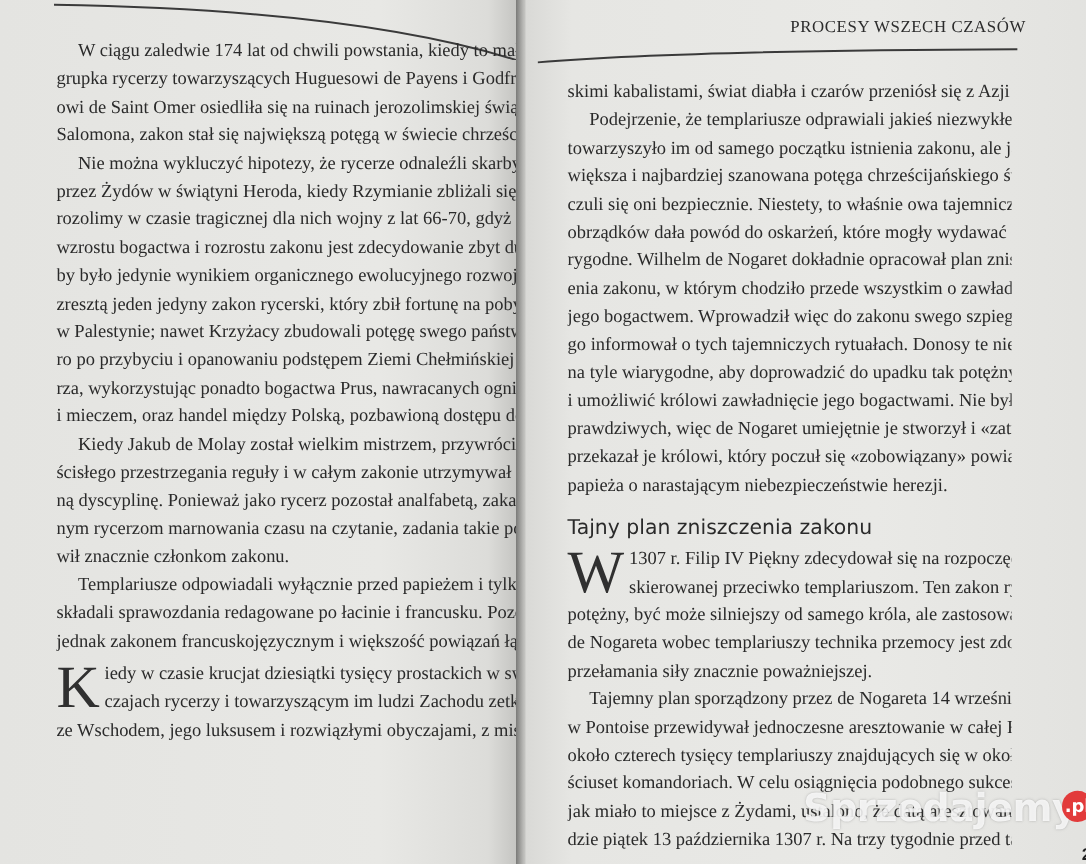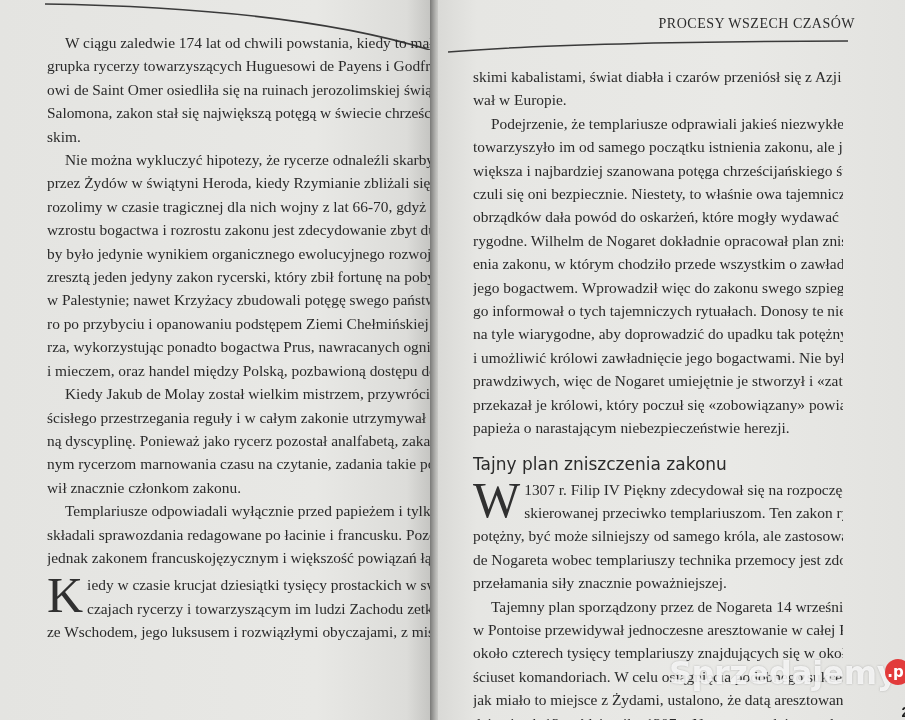--- a/index.html
+++ b/index.html
@@ -79,21 +79,20 @@
   <svg class="rule-left" viewBox="0 0 385 50" preserveAspectRatio="none">
     <path d="M0,4 Q250,8 385,50" stroke="#3a3a3a" stroke-width="1.6" fill="none"></path>
   </svg>
 
   <div class="text-block left-text">
     <p class="para">
       <span class="line indent">W ciągu zaledwie 174 lat od chwili powstania, kiedy to mała</span>
       <span class="line">grupka rycerzy towarzyszących Huguesowi de Payens i Godfryd-</span>
       <span class="line">owi de Saint Omer osiedliła się na ruinach jerozolimskiej świątyni</span>
       <span class="line">Salomona, zakon stał się największą potęgą w świecie chrześcijań-</span>
-      <span class="line">skim.</span>
     </p>
     <p class="para">
       <span class="line indent">Nie można wykluczyć hipotezy, że rycerze odnaleźli skarby ukryte</span>
       <span class="line">przez Żydów w świątyni Heroda, kiedy Rzymianie zbliżali się do Je-</span>
       <span class="line">rozolimy w czasie tragicznej dla nich wojny z lat 66-70, gdyż tempo</span>
       <span class="line">wzrostu bogactwa i rozrostu zakonu jest zdecydowanie zbyt duże, aby</span>
       <span class="line">by było jedynie wynikiem organicznego ewolucyjnego rozwoju. Był to</span>
       <span class="line">zresztą jeden jedyny zakon rycerski, który zbił fortunę na pobycie</span>
       <span class="line">w Palestynie; nawet Krzyżacy zbudowali potęgę swego państwa dopie-</span>
       <span class="line">ro po przybyciu i opanowaniu podstępem Ziemi Chełmińskiej i Pomo-</span>
@@ -128,21 +127,20 @@
 
 <div class="page page-right">
   <div class="running-head">PROCESY WSZECH CZASÓW</div>
   <svg class="rule-right" viewBox="0 0 400 30" preserveAspectRatio="none">
     <path d="M0,22 Q120,12 400,11" stroke="#3a3a3a" stroke-width="1.6" fill="none"></path>
   </svg>
 
   <div class="text-block right-text">
     <p class="para">
       <span class="line">skimi kabalistami, świat diabła i czarów przeniósł się z Azji i zapano-</span>
-      <span class="line">wał w Europie.</span>
     </p>
     <p class="para">
       <span class="line indent">Podejrzenie, że templariusze odprawiali jakieś niezwykłe rytuały,</span>
       <span class="line">towarzyszyło im od samego początku istnienia zakonu, ale jako naj-</span>
       <span class="line">większa i najbardziej szanowana potęga chrześcijańskiego świata</span>
       <span class="line">czuli się oni bezpiecznie. Niestety, to właśnie owa tajemniczość ich</span>
       <span class="line">obrządków dała powód do oskarżeń, które mogły wydawać się wia-</span>
       <span class="line">rygodne. Wilhelm de Nogaret dokładnie opracował plan zniszcz-</span>
       <span class="line">enia zakonu, w którym chodziło przede wszystkim o zawładnięcie</span>
       <span class="line">jego bogactwem. Wprowadził więc do zakonu swego szpiega, który</span>

